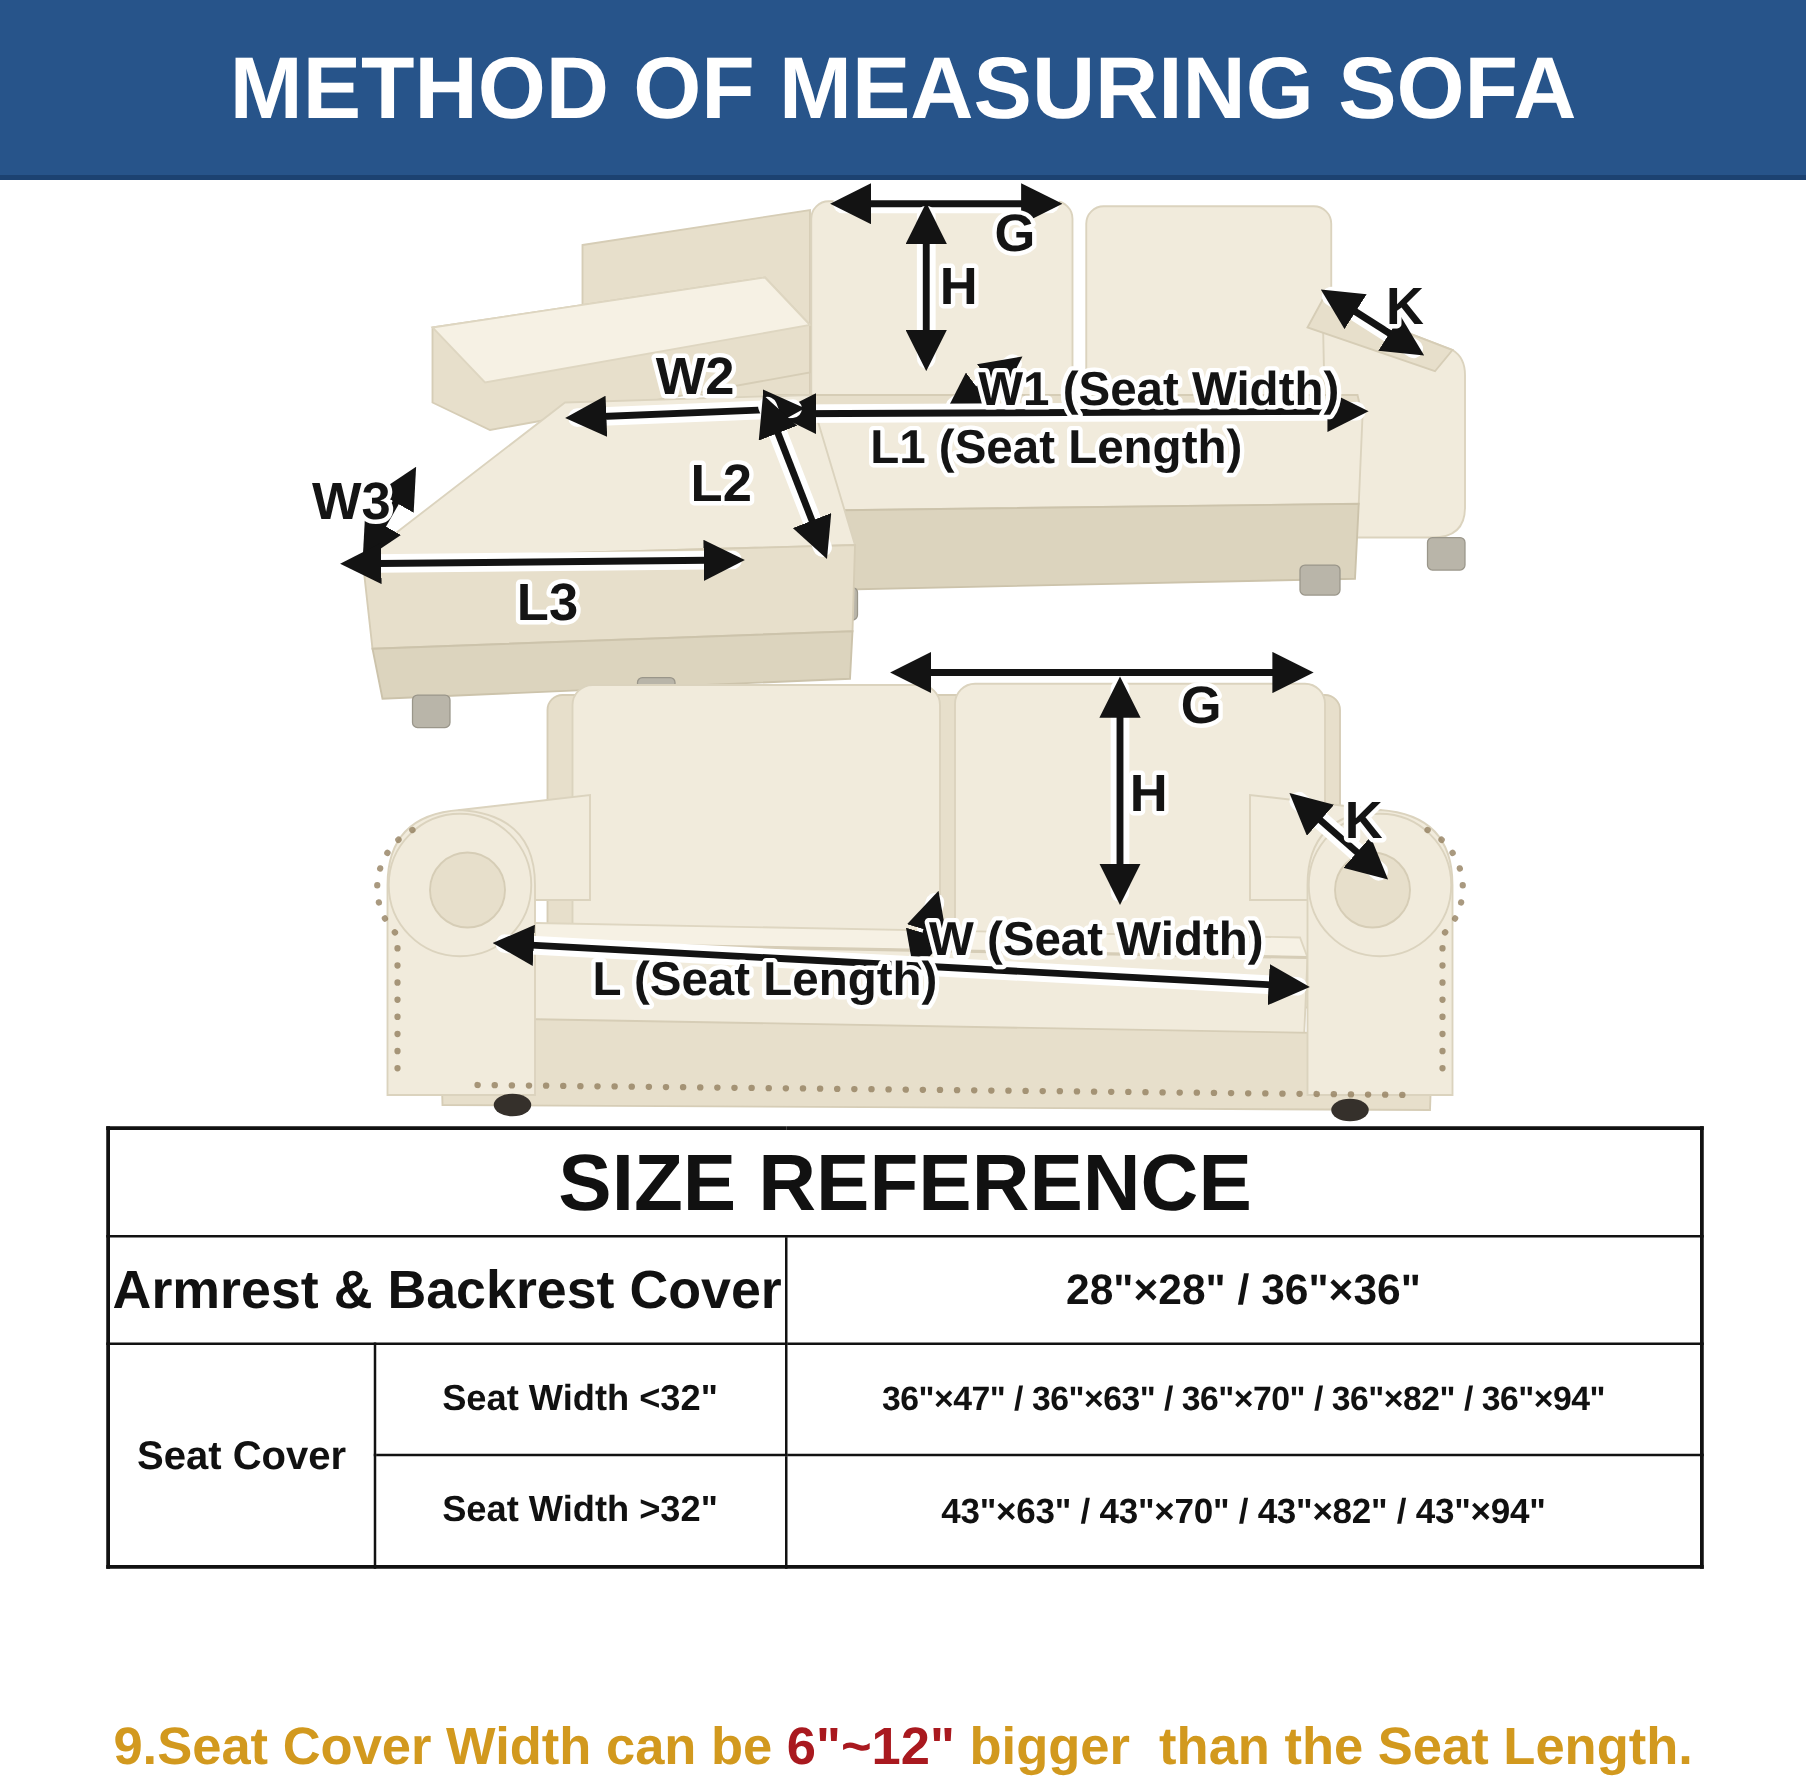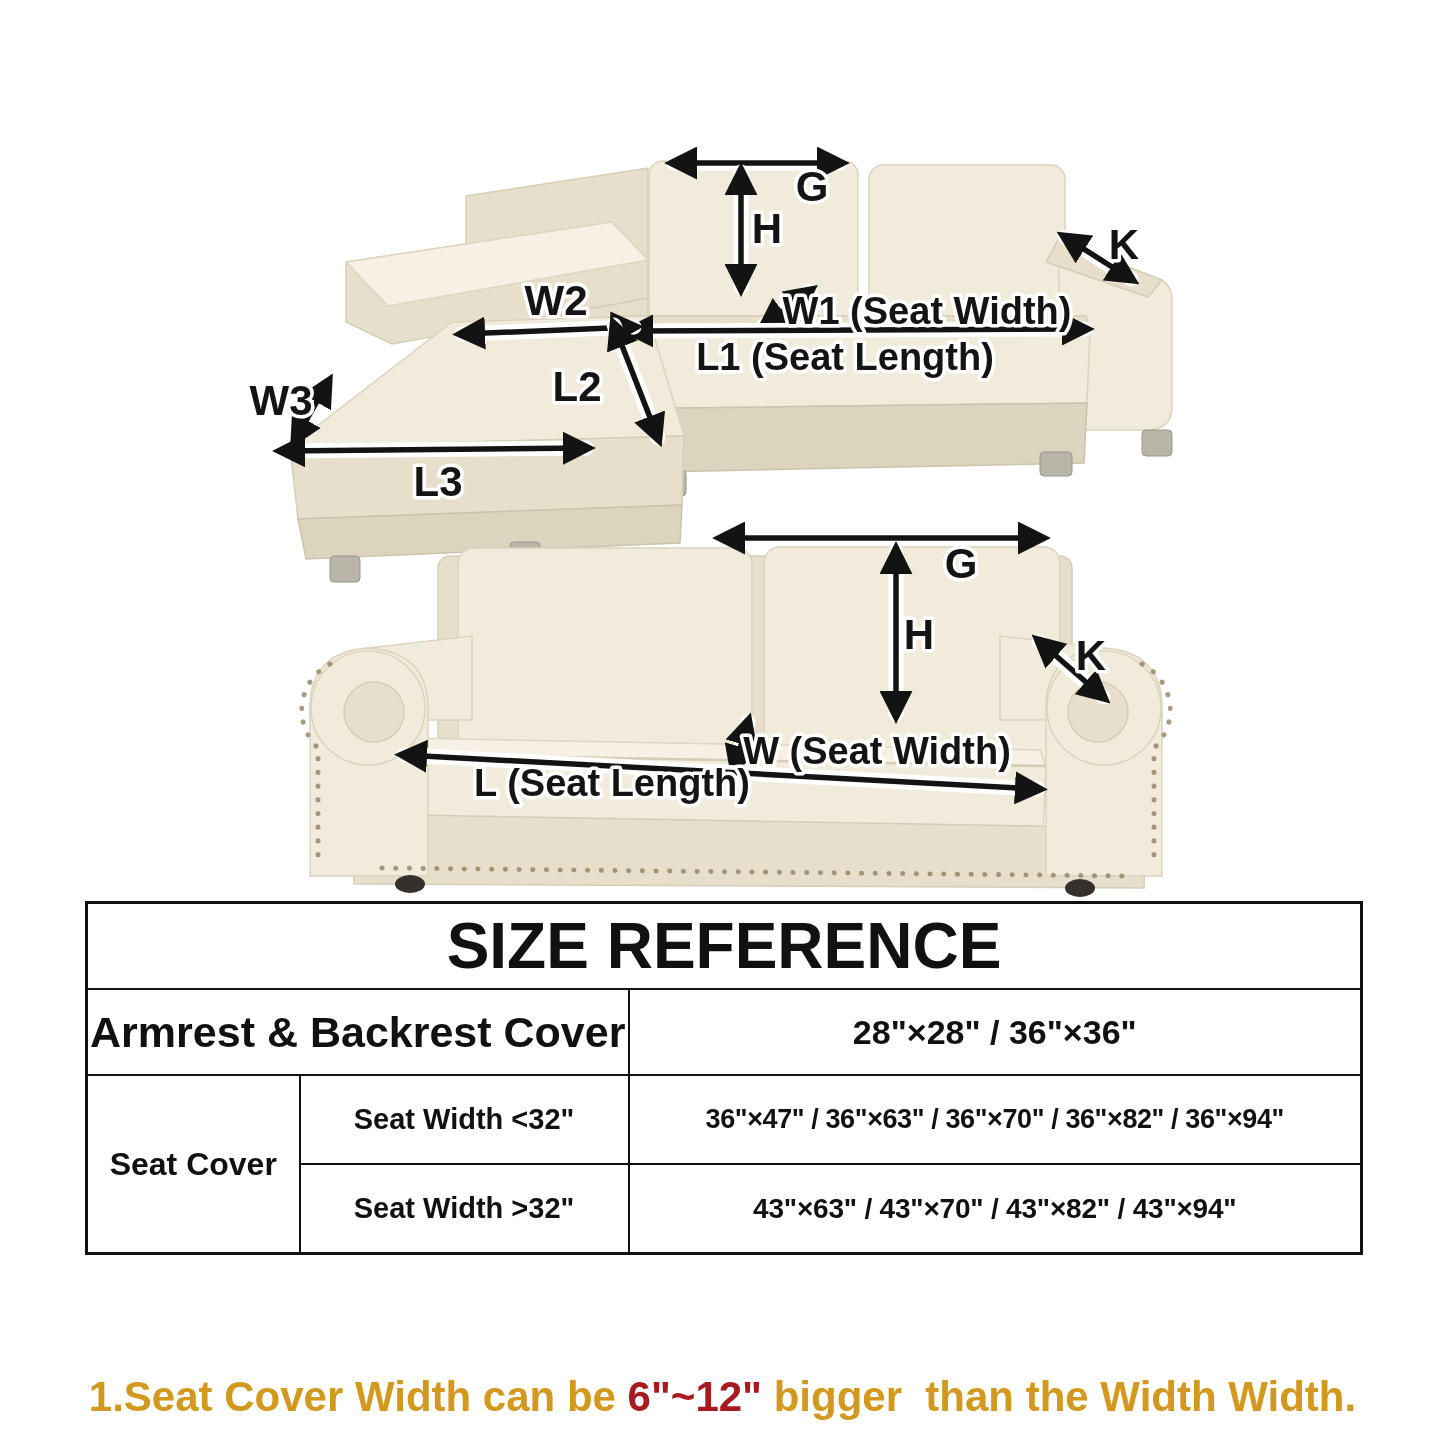--- a/index.html
+++ b/index.html
@@ -49,20 +49,23 @@
          font-weight:bold;font-size:42px;line-height:1.34;white-space:pre-wrap;}
   .notes p{margin:0;}
   .seg-gold{color:#D2991E;}
   .seg-red{color:#A9191F;}
 </style>
 </head>
 <body>
 
 <div class="page">
 
+  <header class="banner">
+    <h1>METHOD OF MEASURING SOFA</h1>
+  </header>
 
   <svg class="figure" width="1445" height="761" viewBox="0 140 1445 761" xmlns="http://www.w3.org/2000/svg">
     <defs>
       <marker id="mA" orient="auto-start-reverse" markerWidth="6" markerHeight="6" viewBox="0 0 10 10" refX="7" refY="5">
         <path d="M0,0 L10,5 L0,10 Z" fill="#131313"></path>
       </marker>
     </defs>
 
     <g>
       <path class="cream-d" d="M466,196 L648,168 L648,330 L466,300 Z"></path>
@@ -205,17 +208,17 @@
       <td class="t-cond t-val5">36"×47" / 36"×63" / 36"×70" / 36"×82" / 36"×94"</td>
     </tr>
     <tr style="height:85px">
       <td class="t-cond">Seat Width &gt;32"</td>
       <td class="t-cond t-val">43"×63" / 43"×70" / 43"×82" / 43"×94"</td>
     </tr>
   </tbody>
     </table>
 
   <div class="notes">
-    <p><span class="seg-gold">1.Seat Cover Width can be </span><span class="seg-red">6"~12"</span><span class="seg-gold"> bigger  than the Width Width.</span></p>
+    <p><span class="seg-gold">9.Seat Cover Width can be </span><span class="seg-red">6"~12"</span><span class="seg-gold"> bigger  than the Seat Length.</span></p>
     
   </div>
 
 </div>
 
 </body></html>

